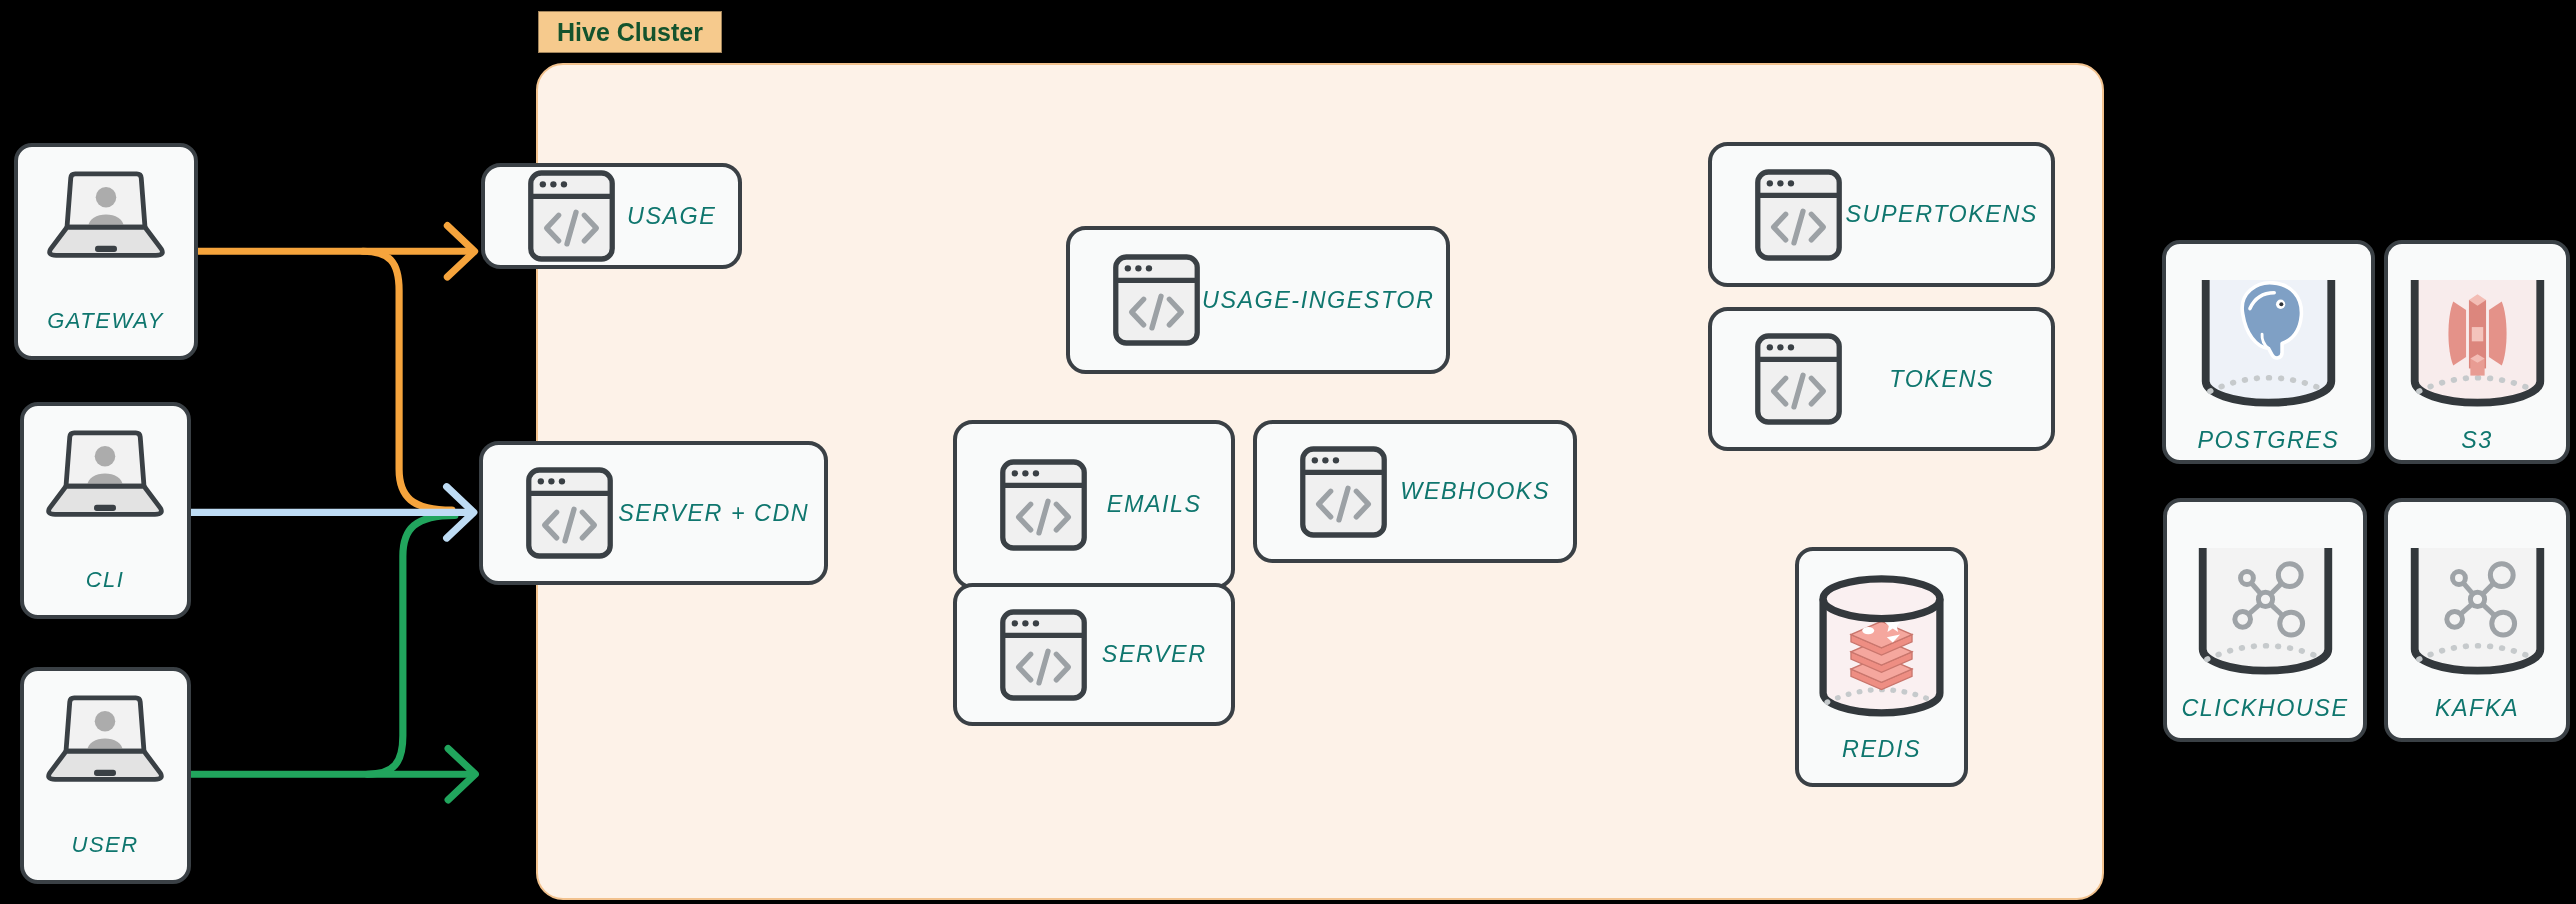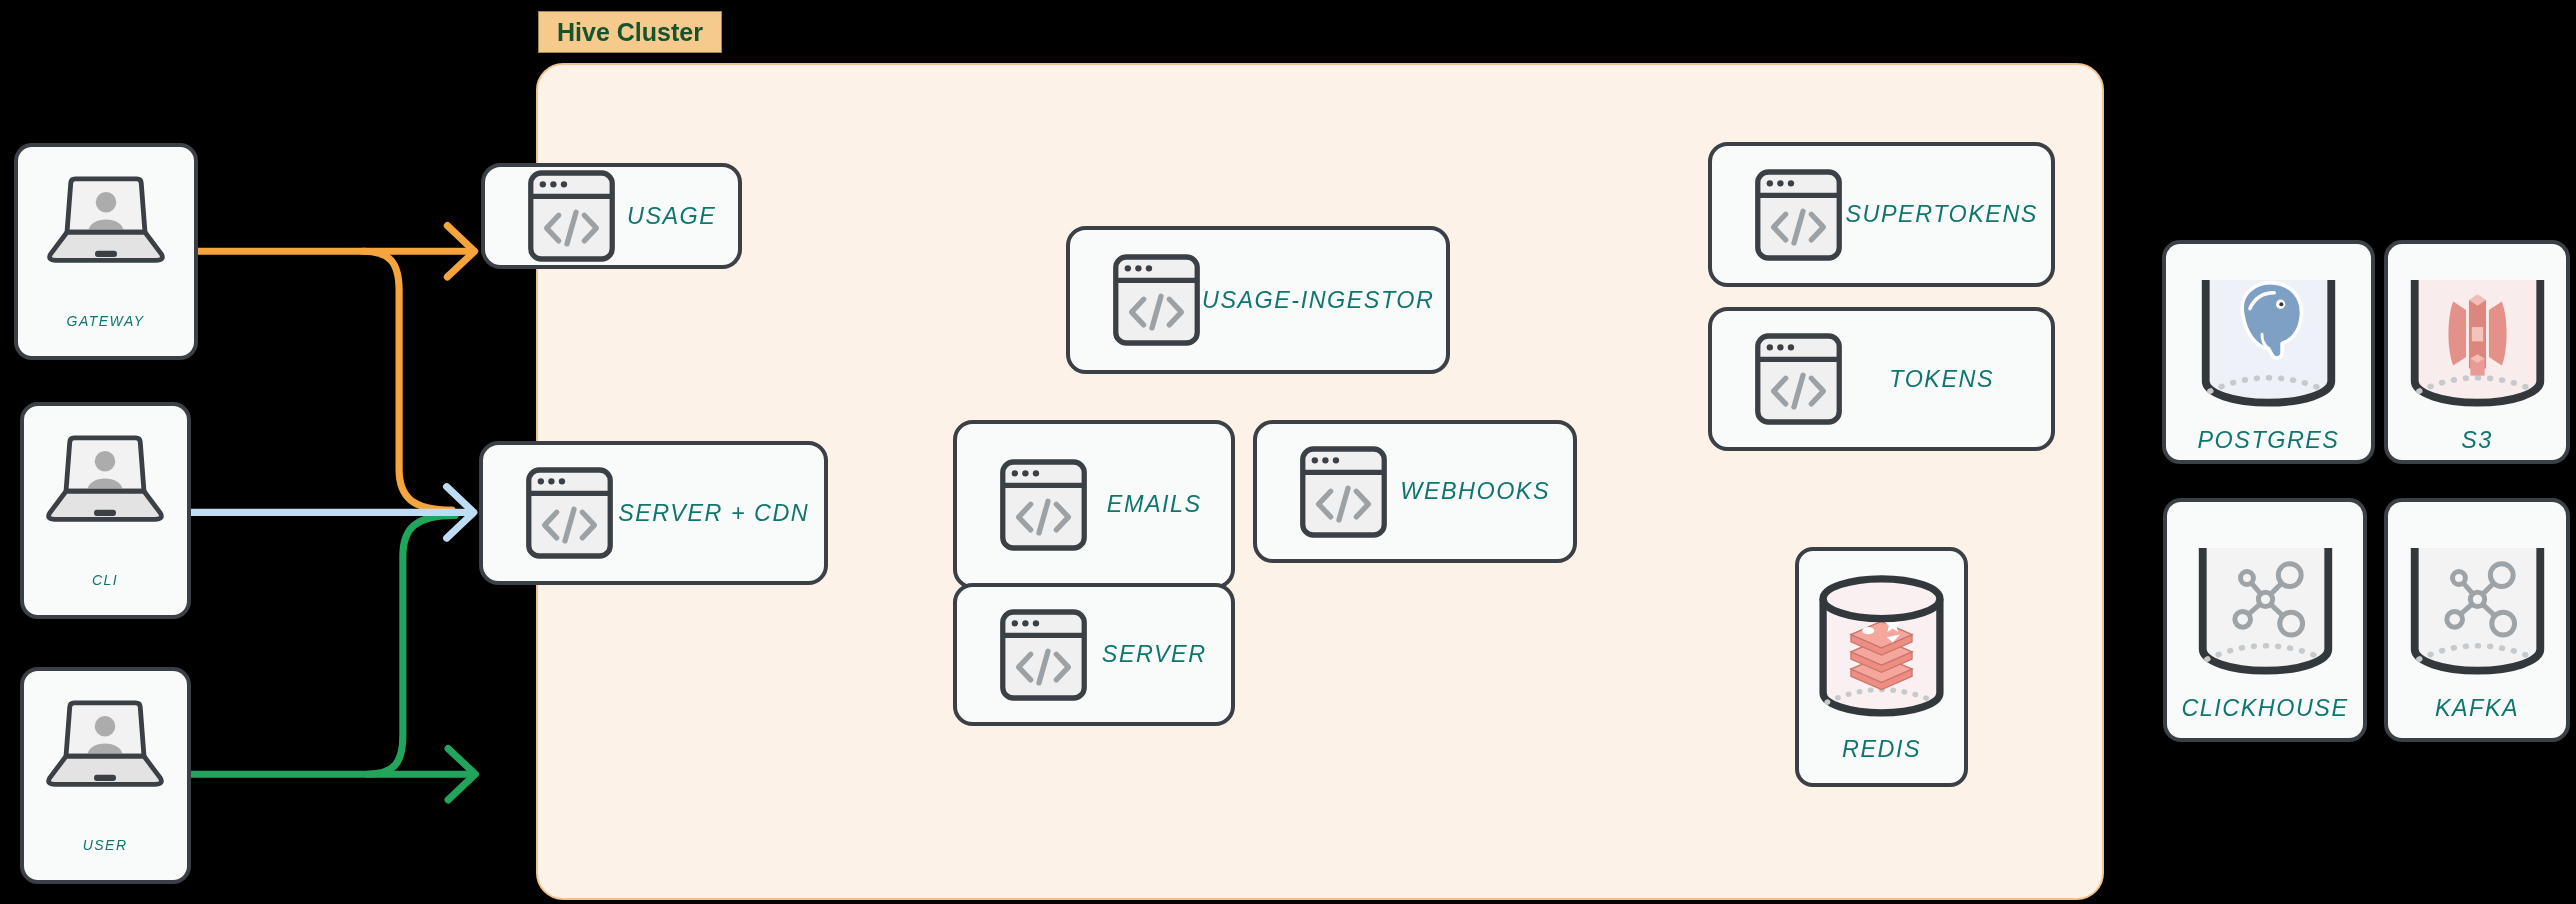--- a/index.html
+++ b/index.html
@@ -13,21 +13,21 @@
            display:flex;align-items:center;justify-content:center;
            font-size:25px;font-weight:700;color:#14532d;padding:0 18px;box-sizing:border-box;z-index:3;}
 
   .node{position:absolute;background:#F9FAFA;border:4.5px solid #3A4045;box-sizing:border-box;
         display:flex;z-index:2;}
   .client{border-radius:18px;flex-direction:column;align-items:center;justify-content:center;gap:19.6px;}
   .service{border-radius:19.6px;flex-direction:row;align-items:center;}
   .store{border-radius:18px;flex-direction:column;align-items:center;justify-content:center;gap:11px;}
 
   .lbl{font-style:italic;color:#0f766e;letter-spacing:1.5px;white-space:nowrap;}
-  .client .lbl{font-size:14px;margin-top:24px;}
+  .client .lbl{font-size:22px;margin-top:24px;}
   .service .lbl{font-size:23.4px;flex:1;text-align:center;padding-right:10.6px;}
   .store .lbl{font-size:23.4px;}
 
   .icon-codewin{width:89px;height:94px;margin-left:42px;flex:0 0 auto;}
   .icon-laptop{width:130px;height:96px;}
   .icon-cyl{width:143px;height:165px;}
   .icon-cyl-redis{width:133px;height:153px;}
 
   .edges{position:absolute;left:0;top:0;z-index:1;}
   .defs-holder{position:absolute;width:0;height:0;overflow:hidden;}

